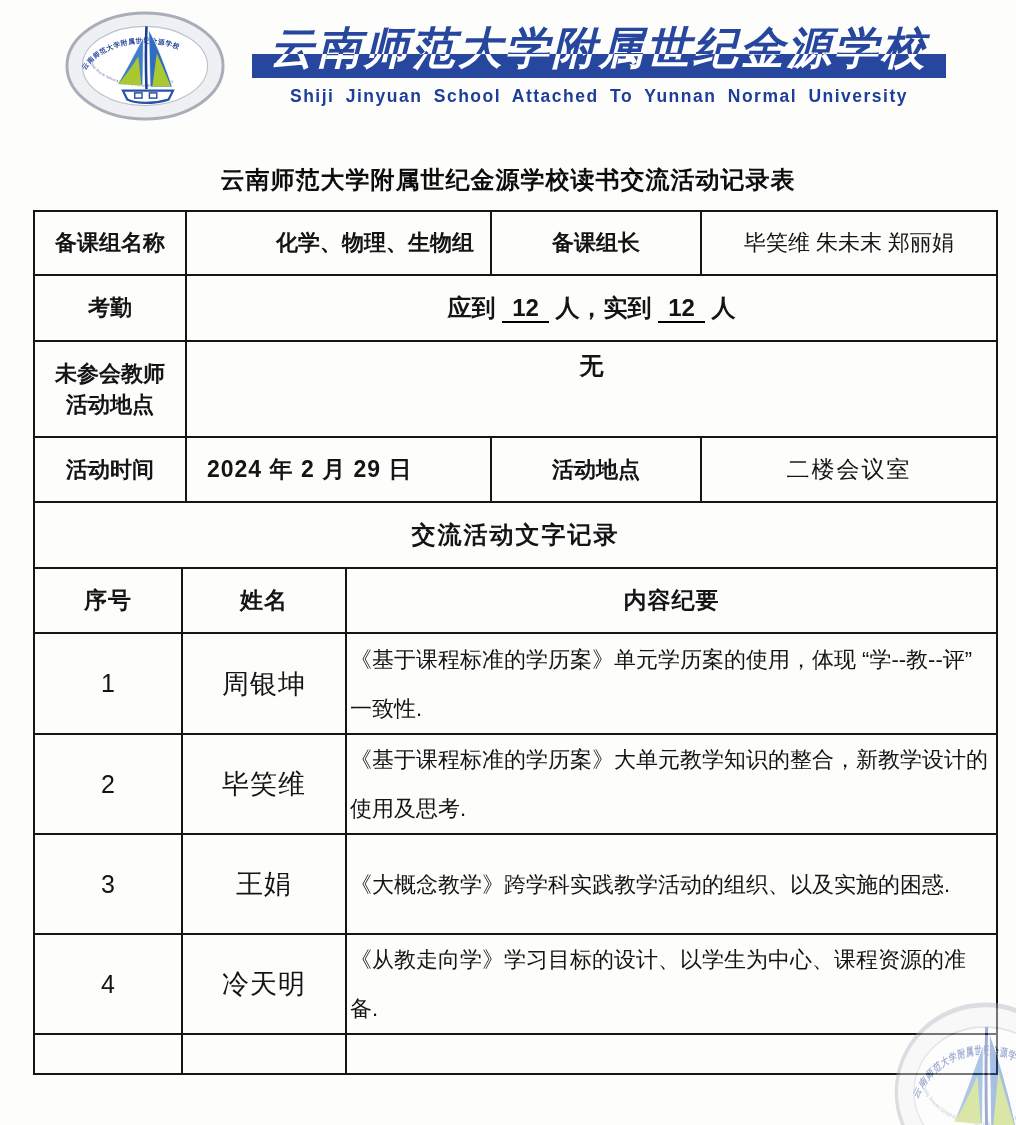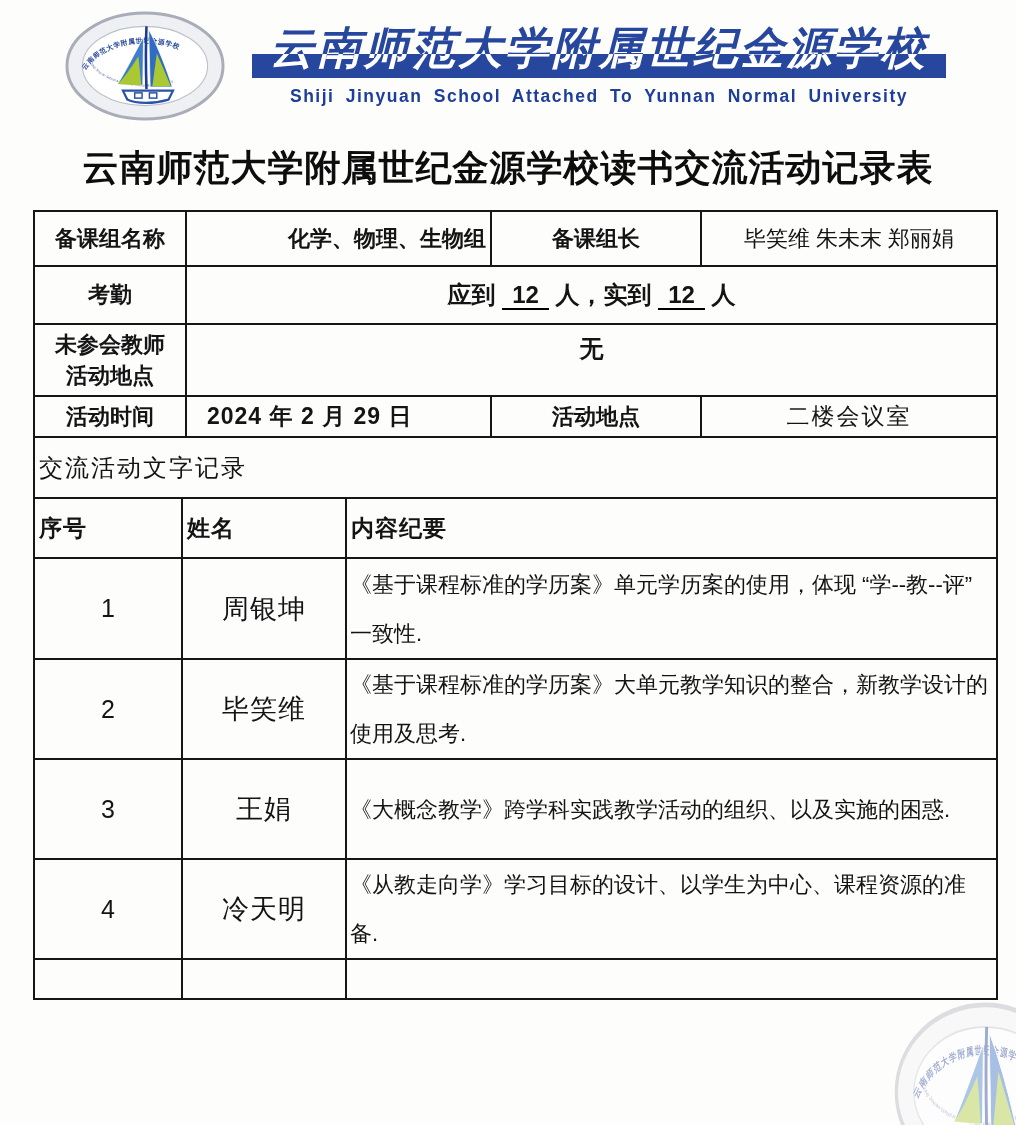--- a/index.html
+++ b/index.html
@@ -19,42 +19,42 @@
   }
   .callig-top-clip{position:absolute;left:0;top:0;width:100%;height:34px;overflow:hidden;}
   .callig-blue{color:#27479e;}
   .band .callig{top:-34px;color:#ffffff;}
   .banner-en{
     position:absolute;left:0;top:66px;width:100%;text-align:center;white-space:nowrap;
     color:#1d3e99;font-weight:bold;font-size:17.5px;letter-spacing:1.5px;word-spacing:5px;
   }
   
   .doc-title{
-    position:absolute;left:0;top:144px;width:100%;text-align:center;
-    font-size:36px;font-weight:bold;letter-spacing:1px;color:#0d0d0d;
+    position:absolute;left:0;top:164px;width:100%;text-align:center;
+    font-size:24px;font-weight:bold;letter-spacing:1px;color:#0d0d0d;
   }
   
   .tables{position:absolute;left:33px;top:210px;width:963px;}
   table{border-collapse:collapse;table-layout:fixed;width:963px;}
   .t2{margin-top:-2px;}
-  td{border:2.5px solid #161616;padding:4px;overflow:hidden;vertical-align:middle;}
+  td{border:2.5px solid #161616;padding:16px;overflow:hidden;vertical-align:middle;}
   .lbl{font-weight:bold;text-align:center;font-size:22px;}
   .lbl2{font-weight:bold;text-align:center;font-size:22px;line-height:31px;}
   .val-b{font-weight:bold;font-size:22px;}
   .val-m{font-weight:500;font-size:22px;}
   .pad-l{padding-left:14px;text-align:right;}
   .center{text-align:center;}
   .attend{text-align:center;font-weight:bold;font-size:24px;border-radius:14px;}
   .u-num{border-bottom:2.5px solid #000;padding:0 10px;font-weight:bold;}
   .sign-cell{padding-left:14px;font-size:22px;font-weight:500;line-height:48px;}
   .absent-val{vertical-align:top;text-align:center;padding-top:8px;font-weight:bold;font-size:24px;}
   .time-val{padding-left:20px;font-weight:bold;font-size:23px;letter-spacing:1px;}
   .place-val{text-align:center;font-weight:500;font-size:23px;letter-spacing:2px;}
-  .section-hdr{text-align:left;font-weight:normal;font-size:24px;letter-spacing:2px;margin-left:17px;}
-  .col-hdr{text-align:left;font-weight:bold;font-size:23px;letter-spacing:1px;}
+  .section-hdr{text-align:center;font-weight:bold;font-size:24px;letter-spacing:2px;margin-left:17px;}
+  .col-hdr{text-align:center;font-weight:bold;font-size:23px;letter-spacing:1px;}
   .no-cell{text-align:center;font-size:25px;font-weight:400;}
   .name-cell{text-align:center;font-size:27px;font-weight:500;letter-spacing:1px;}
   .content-cell{padding:0 3px;font-size:22px;font-weight:500;line-height:49px;}
   
   .watermark{position:absolute;left:893px;top:1000px;width:184px;height:184px;opacity:.42;}
 </style>
 </head>
 <body>
 
 <div class="page">

